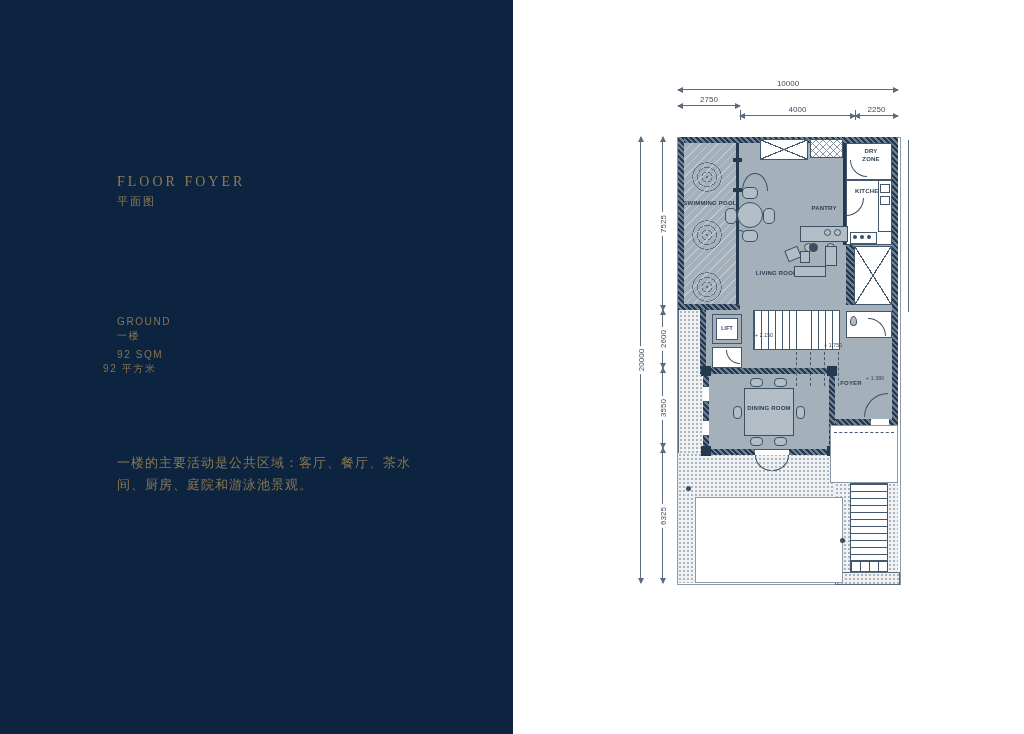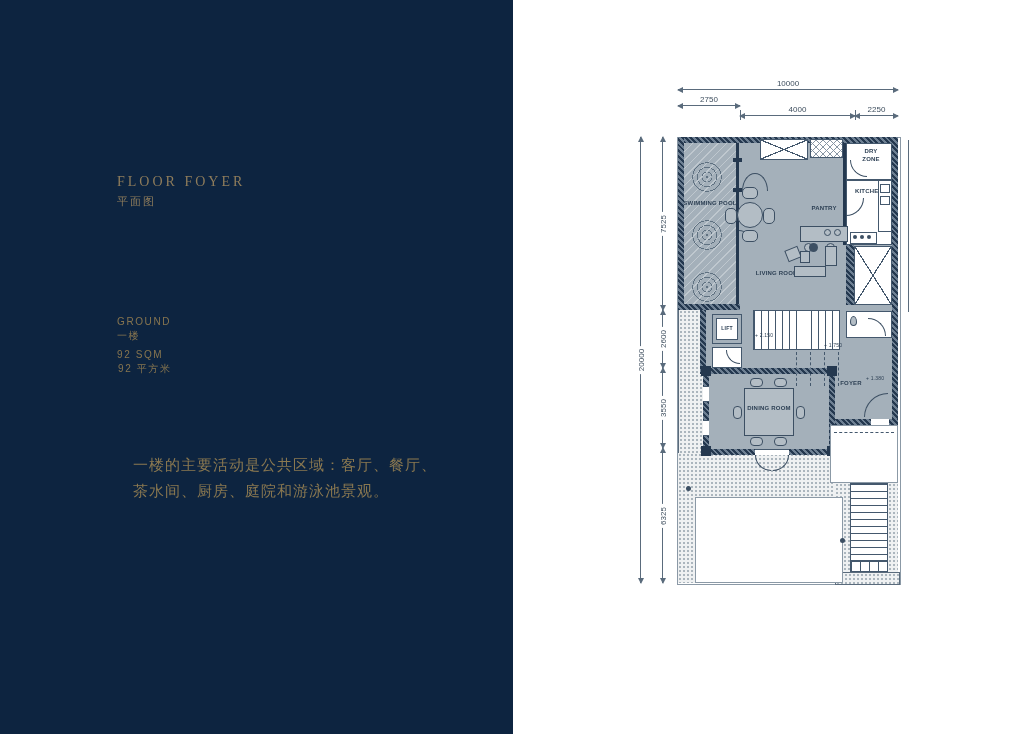--- a/index.html
+++ b/index.html
@@ -7,21 +7,21 @@
        font-family:"Liberation Sans",sans-serif;}
   .abs{position:absolute;}
 
   
   .panel{left:0;top:0;width:513px;height:734px;background:#0d2440;}
   .p-title{left:117px;top:174px;color:#8e7c5b;font-family:"Liberation Serif",serif;
            font-size:14px;letter-spacing:3px;}
   .p-title-zh{left:117px;top:194px;color:#8e7c5b;font-size:11px;letter-spacing:2px;}
   .p-small{color:#87754f;font-size:10px;letter-spacing:1.6px;}
   .p-desc{color:#8a7850;font-size:9.5px;letter-spacing:0.5px;line-height:1.35;width:318px;}
-  .p-desc-zh{color:#8a7850;font-size:15px;letter-spacing:1px;line-height:1.7;width:310px;margin-left:16px;}
+  .p-desc-zh{color:#8a7850;font-size:13px;letter-spacing:1px;line-height:1.7;width:310px;}
 
   
   .plan{left:628px;top:80px;width:310px;height:525px;}
   .wall{position:absolute;background:
         repeating-linear-gradient(45deg,#24384f 0 2px,#6e8093 2px 4px);}
   .wall-solid{position:absolute;background:#24384f;}
   .gray{position:absolute;background:#a4b0ba;}
   .stipple{position:absolute;background-color:#eff1f2;
            background-image:radial-gradient(#a9b3bb 0.7px,transparent 0.9px);
            background-size:4px 4px;}
@@ -70,21 +70,21 @@
 </style>
 </head>
 <body>
 
 <div class="abs panel">
   <div class="abs p-title">FLOOR FOYER</div>
   <div class="abs p-title-zh">平面图</div>
   <div class="abs p-small" style="left:117px;top:316px;">GROUND</div>
   <div class="abs p-small" style="left:117px;top:329px;">一楼</div>
   <div class="abs p-small" style="left:117px;top:349px;">92 SQM</div>
-  <div class="abs p-small" style="left:118px;top:362px;">92 平方米</div>
+  <div class="abs p-small" style="left:103px;top:362px;">92 平方米</div>
   <div class="abs p-desc-zh" style="left:117px;top:452px;">一楼的主要活动是公共区域：客厅、餐厅、茶水间、厨房、庭院和游泳池景观。</div>
 </div>
 
 <div class="abs plan">
 
   <div class="dim-h" style="left:50px;top:9px;width:220px;text-align:center;">
     <span class="lbl">10000</span>
   </div>
   <div class="dim-h" style="left:50px;top:25px;width:62px;">
     <span class="lbl">2750</span>

